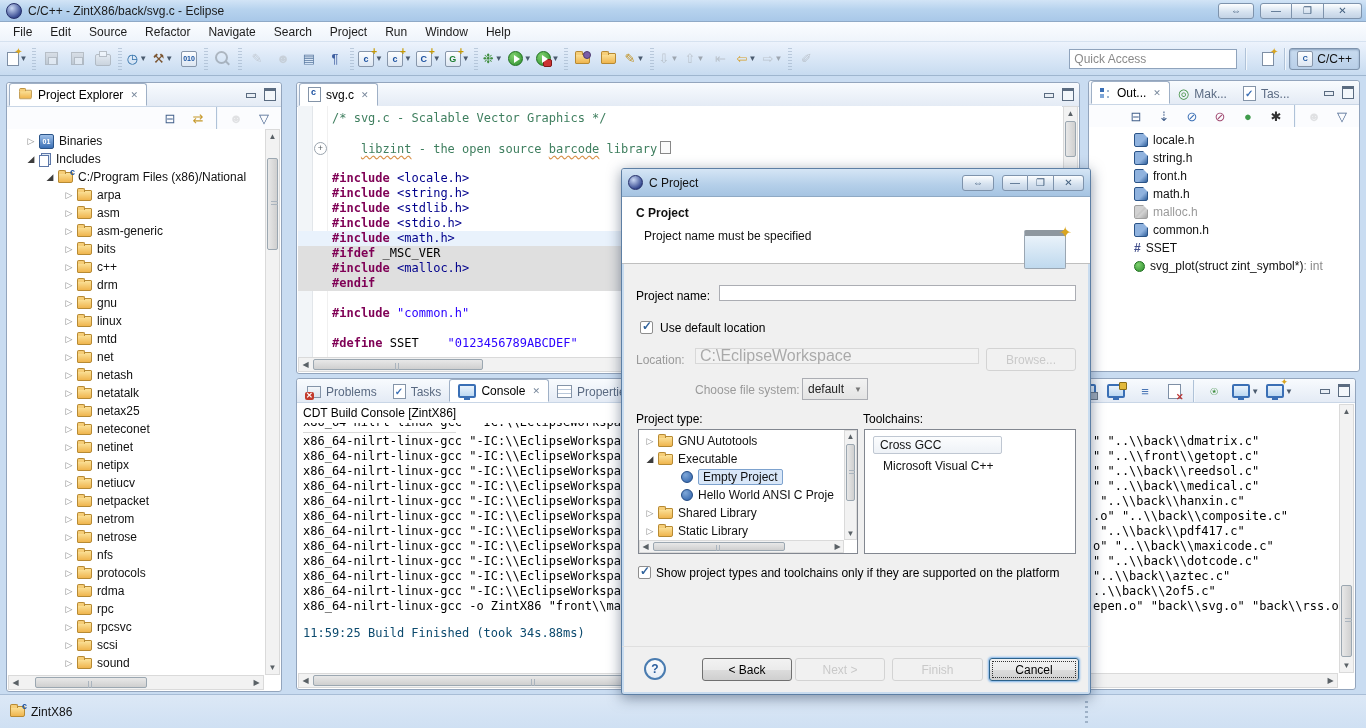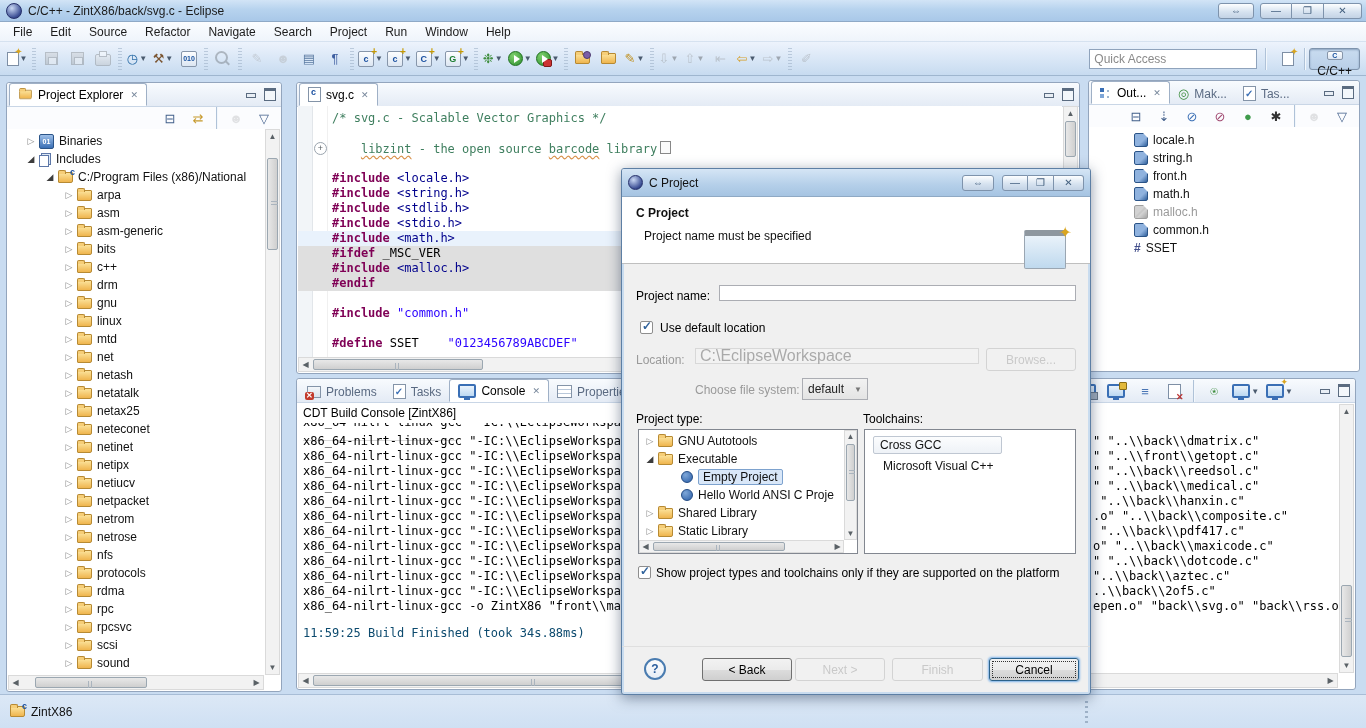--- a/index.html
+++ b/index.html
@@ -31,21 +31,21 @@
   .grip{width:4px;height:22px;margin:0 2px;background:repeating-linear-gradient(#9FB2C8 0 1px,transparent 1px 3px);opacity:.6;}
   .dis{opacity:.45;filter:grayscale(80%);}
   
   .g{font-size:13px;line-height:13px;display:inline-block;}
   
   #qa{width:158px;height:18px;border:1px solid #8FA3BC;background:#fff;font-size:12px;
       font-family:"Liberation Sans",sans-serif;padding:0 4px;color:#333;}
   #qa::placeholder{color:#8A8A8A;}
   #persp{display:flex;align-items:center;gap:4px;border:1px solid #7E93AC;border-radius:3px;
      background:linear-gradient(#C9DCF0,#B9CFE8);box-shadow:inset 0 1px 2px rgba(60,90,130,.45);
-     padding:2px 7px;height:22px;box-sizing:border-box;flex-direction:column;}
+     padding:2px 7px;height:22px;box-sizing:border-box;}
   
   .ic-pgnew{width:12px;height:14px;background:#fff;border:1px solid #7E8FA5;position:relative;box-sizing:border-box;}
   .ic-pgnew:after{content:"✦";position:absolute;right:-5px;top:-7px;color:#D9A520;font-size:10px;}
   .ic-save{width:13px;height:13px;background:linear-gradient(#C7D1DD,#9FACBC);border:1px solid #7C8A9B;position:relative;box-sizing:border-box;}
   .ic-save:after{content:"";position:absolute;left:2px;bottom:0;width:7px;height:6px;background:#E9EEF4;border:1px solid #7C8A9B;border-bottom:none;}
   .ic-print{width:14px;height:10px;background:linear-gradient(#E6EBF1,#B9C4D1);border:1px solid #7C8A9B;border-radius:2px;position:relative;margin-top:3px;}
   .ic-print:before{content:"";position:absolute;left:3px;top:-4px;width:6px;height:4px;background:#fff;border:1px solid #7C8A9B;}
   .ic-chip{width:14px;height:14px;border:1px solid #8796AA;border-radius:2px;background:linear-gradient(#FDFEFF,#DCE6F2);
      font-weight:bold;font-size:9px;color:#1A50A0;display:flex;align-items:center;justify-content:center;position:relative;}
   .ic-chip:after{content:"+";position:absolute;right:-4px;top:-6px;color:#C79A00;font-weight:bold;font-size:10px;}
@@ -621,20 +621,25 @@
         <span class="lbl" style="color: rgb(154, 154, 154);">malloc.h</span>
       </div>
       <div class="trow">
         <span class="i-inc"></span>
         <span class="lbl">common.h</span>
       </div>
       <div class="trow">
         <span class="i-def">#</span>
         <span class="lbl">SSET</span>
       </div>
+      <div class="trow">
+        <span class="i-fn"></span>
+        <span class="lbl">svg_plot(struct zint_symbol*)</span>
+        <span style="color: rgb(138, 138, 138);"> : int</span>
+      </div>
     </div>
 </div>
 
 <div class="panel" id="console" style="left:296px;top:378px;width:1060px;height:312px;">
   <div class="tabrow" id="console-tabs">
       <div class="tab">
         <span class="ic-problems"></span>
         <span>Problems</span>
       </div>
       <div class="tab">
@@ -674,21 +679,21 @@
       </span>
       <span class="tbtn">
         <span class="ic-term tnw"></span>
         <span class="dd">▼</span>
       </span>
     </div>
   <div class="chrome-mm">
     <span class="vmin"></span>
     <span class="vmax"></span>
   </div>
-  <div style="position:absolute;left:6px;top:27px;font-size:12px;color:#000;border-bottom:1px solid #D8D8D8;padding-bottom:20px;">CDT Build Console [ZintX86]</div>
+  <div style="position:absolute;left:6px;top:27px;font-size:12px;color:#000;border-bottom:1px solid #D8D8D8;padding-bottom:12px;">CDT Build Console [ZintX86]</div>
   <div id="console-text" style="position:absolute;left:6px;top:44px;right:17px;bottom:16px;overflow:hidden;">
       <div class="conline" style="top: 0px; height: 7px; overflow: hidden;"><span style="position: relative; top: -8px; display: inline-block;">x86_64-nilrt-linux-gcc "-IC:\\EclipseWorkspac</span></div>
       <div class="conline" style="top: 11px; left: 0px; right: 0px;"><span>x86_64-nilrt-linux-gcc "-IC:\\EclipseWorkspac</span><span class="rseg">" "..\\back\\dmatrix.c"</span></div>
       <div class="conline" style="top: 26px; left: 0px; right: 0px;"><span>x86_64-nilrt-linux-gcc "-IC:\\EclipseWorkspac</span><span class="rseg">" "..\\front\\getopt.c"</span></div>
       <div class="conline" style="top: 41px; left: 0px; right: 0px;"><span>x86_64-nilrt-linux-gcc "-IC:\\EclipseWorkspac</span><span class="rseg">" "..\\back\\reedsol.c"</span></div>
       <div class="conline" style="top: 56px; left: 0px; right: 0px;"><span>x86_64-nilrt-linux-gcc "-IC:\\EclipseWorkspac</span><span class="rseg">" "..\\back\\medical.c"</span></div>
       <div class="conline" style="top: 71px; left: 0px; right: 0px;"><span>x86_64-nilrt-linux-gcc "-IC:\\EclipseWorkspac</span><span class="rseg"> "..\\back\\hanxin.c"</span></div>
       <div class="conline" style="top: 86px; left: 0px; right: 0px;"><span>x86_64-nilrt-linux-gcc "-IC:\\EclipseWorkspac</span><span class="rseg">.o" "..\\back\\composite.c"</span></div>
       <div class="conline" style="top: 101px; left: 0px; right: 0px;"><span>x86_64-nilrt-linux-gcc "-IC:\\EclipseWorkspac</span><span class="rseg"> "..\\back\\pdf417.c"</span></div>
       <div class="conline" style="top: 116px; left: 0px; right: 0px;"><span>x86_64-nilrt-linux-gcc "-IC:\\EclipseWorkspac</span><span class="rseg">o" "..\\back\\maxicode.c"</span></div>

